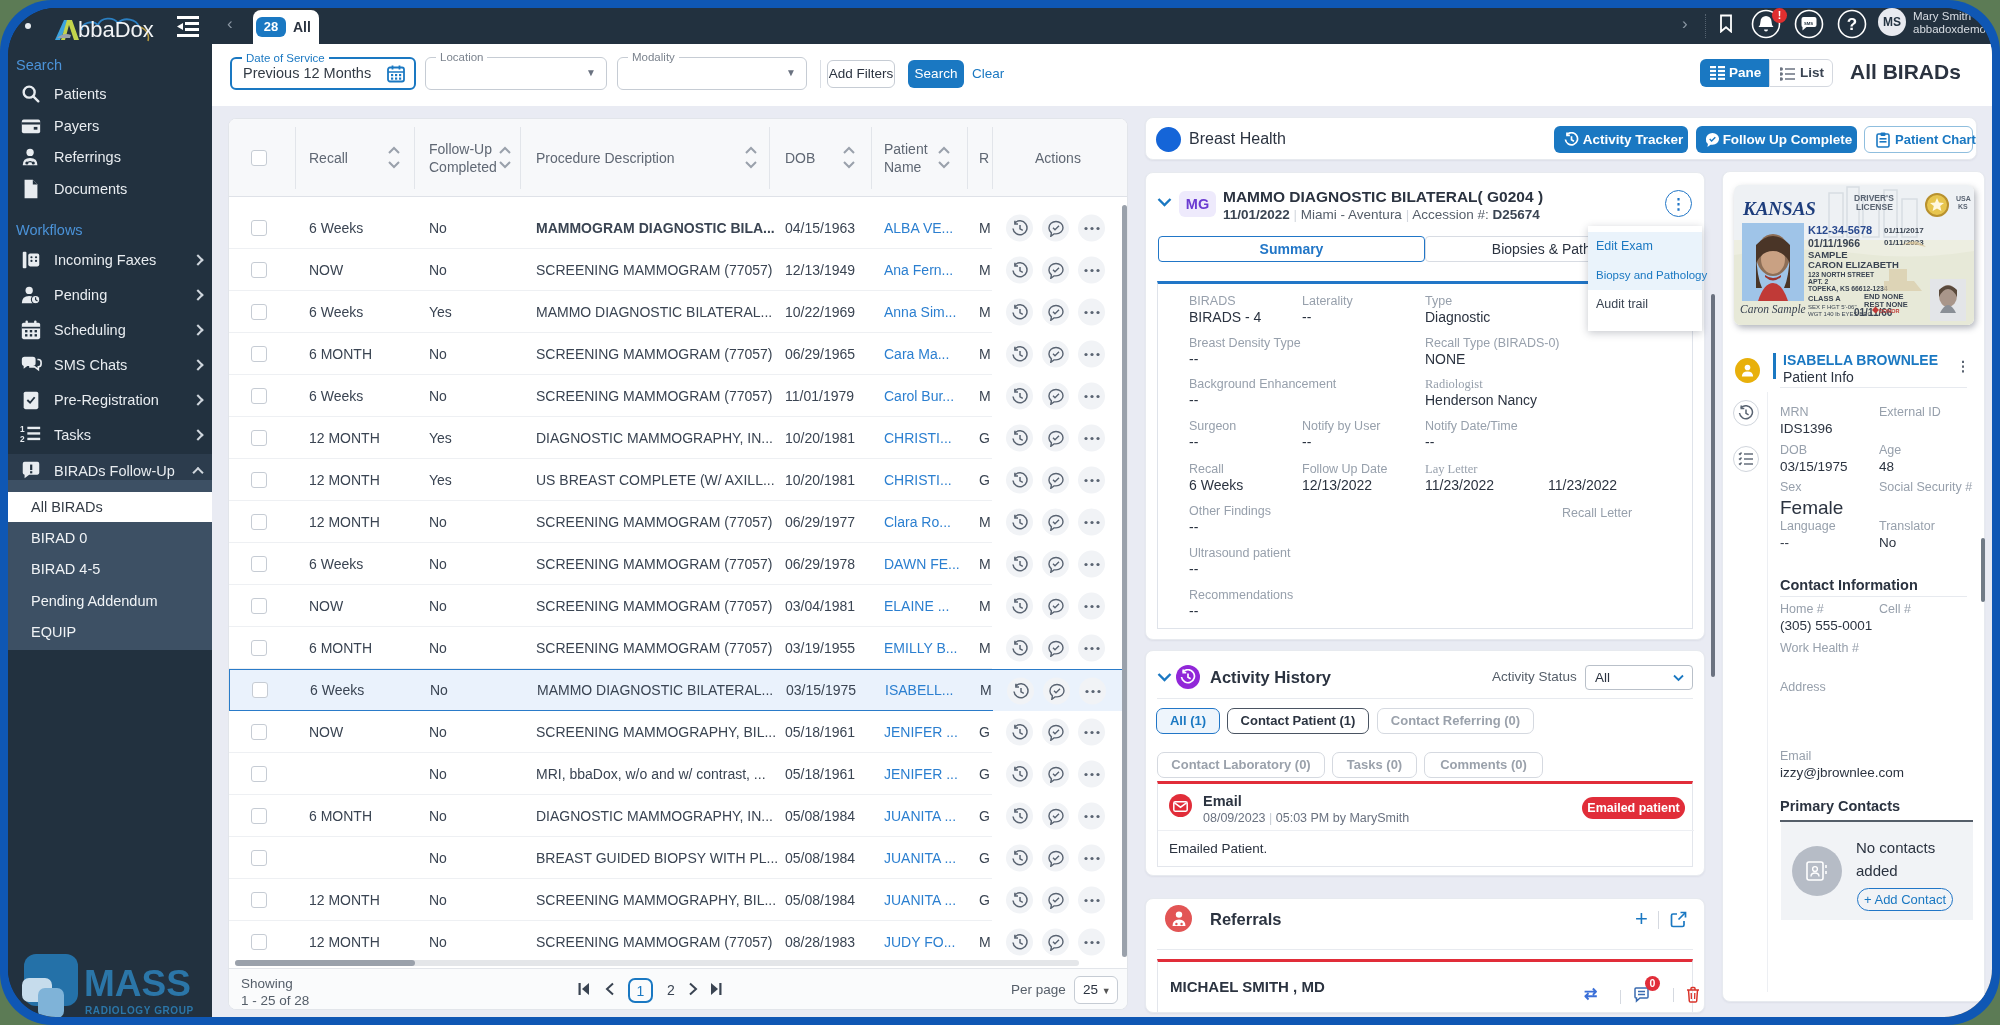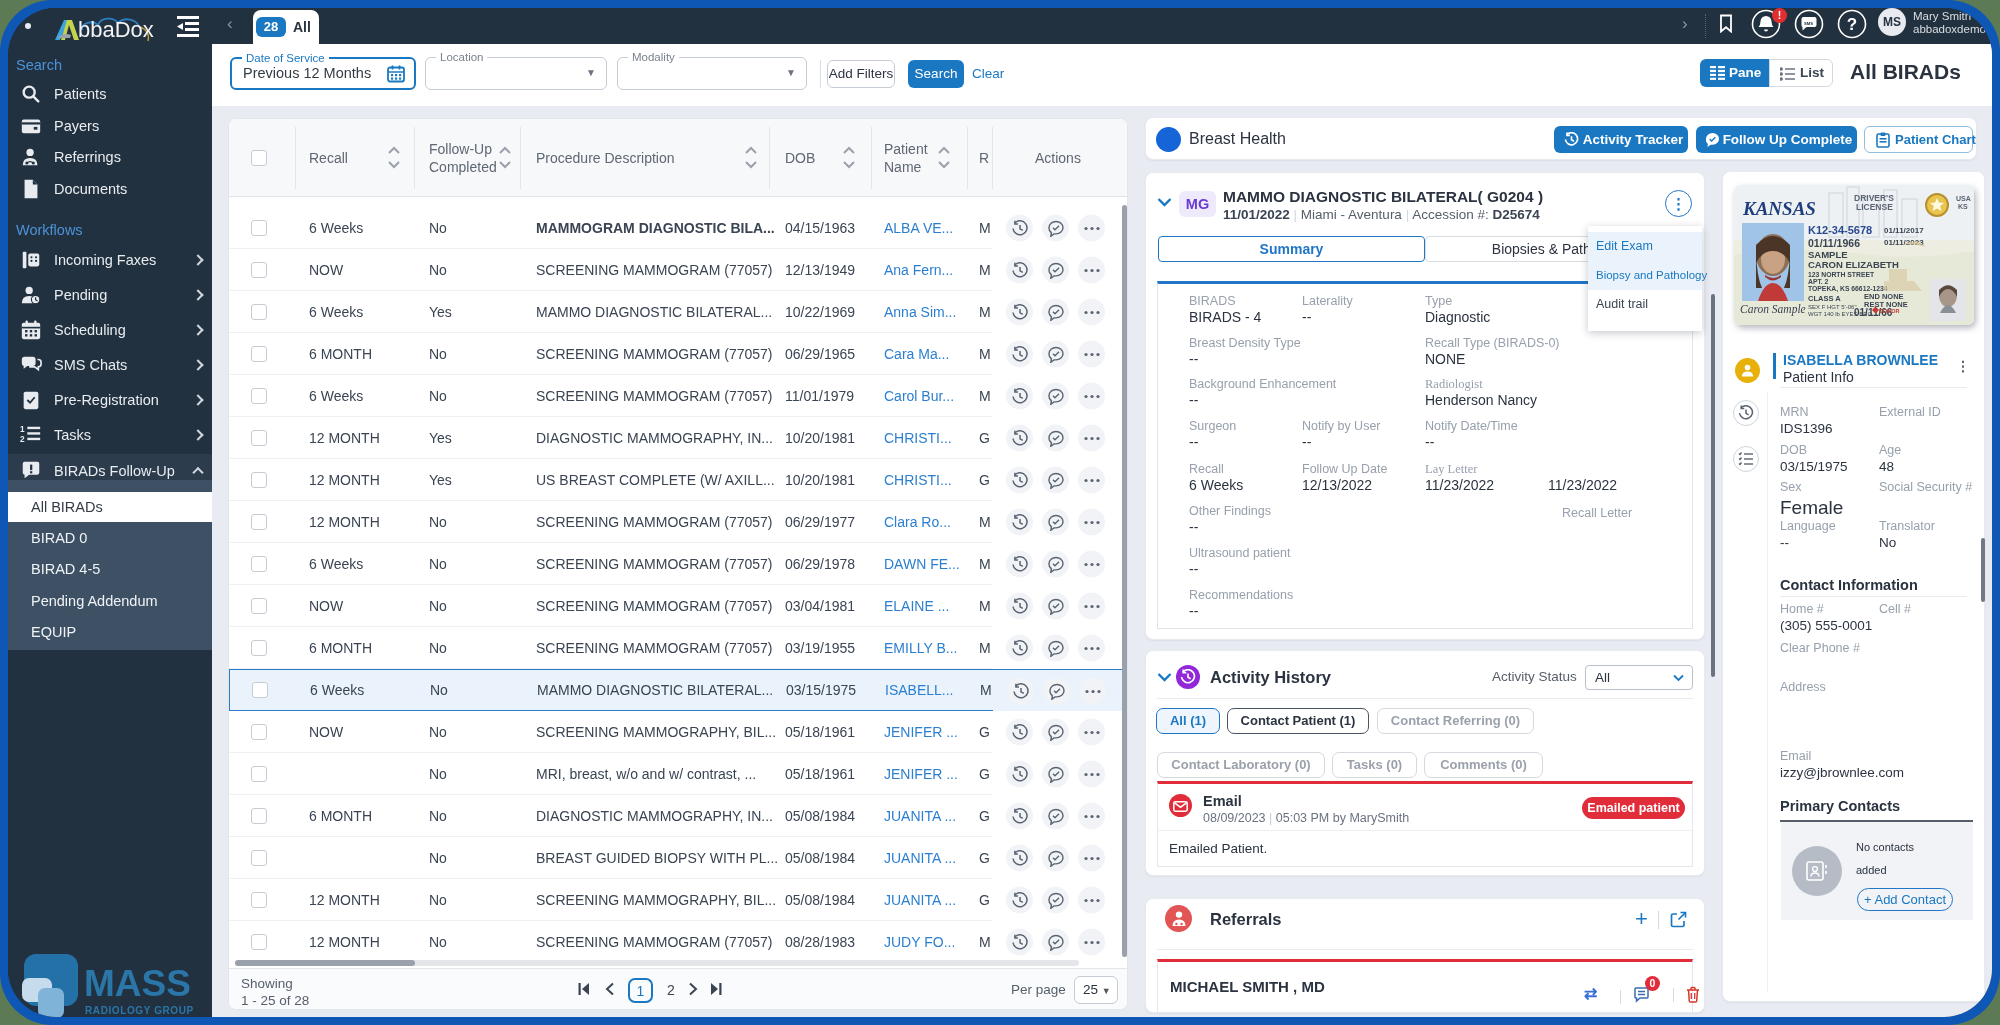--- a/index.html
+++ b/index.html
@@ -743,21 +743,21 @@
                   <circle cx="8" cy="2" r="1.6" fill="#5a6472"></circle>
                   <circle cx="14" cy="2" r="1.6" fill="#5a6472"></circle>
                 </svg>
               </div>
             </div>
       </div>
       <div class="trow" style="top:634px;">
         <span class="cb"></span>
         <span style="left:80px;"></span>
             <span style="left:200px;">No</span>
-            <span style="left:307px;">MRI, breast, w/o and w/ contrast, ...</span>
+            <span style="left:307px;">MRI, bbaDox, w/o and w/ contrast, ...</span>
             <span style="left:556px;">05/18/1961</span>
             <span class="pname" style="left:655px;">JENIFER ...</span>
             <span style="left:750px;">G</span>
         <div class="acell">
               <div class="acirc" style="left:14px;">
                 <svg width="17" height="17" viewBox="0 0 17 17">
                   <path d="M3.2 3.2 A7 7 0 1 1 1.5 8.5" fill="none" stroke="#5a6472" stroke-width="1.5"></path>
                   <polyline points="3.4,0.8 3.4,3.9 6.5,3.9" fill="none" stroke="#5a6472" stroke-width="1.5"></polyline>
                   <polyline points="8.5,5 8.5,8.8 11.3,10.4" fill="none" stroke="#5a6472" stroke-width="1.5"></polyline>
                 </svg>
@@ -1169,35 +1169,35 @@
       <div class="lab" style="left:156px;top:308px;">Social Security #</div>
       <div class="lab" style="left:57px;top:347px;">Language</div>
         <div class="val" style="left:57px;top:363px;font-size:13.5px;">--</div>
       <div class="lab" style="left:156px;top:347px;">Translator</div>
         <div class="val" style="left:156px;top:363px;font-size:13.5px;">No</div>
       <div style="position:absolute;left:57px;top:405px;font-size:14.5px;font-weight:bold;color:#2b3340;">Contact Information</div>
       <div style="position:absolute;left:57px;top:424px;width:187px;height:1px;background:#e7eaef;"></div>
       <div class="lab" style="left:57px;top:430px;">Home #</div>
         <div class="val" style="left:57px;top:446px;font-size:13.5px;">(305) 555-0001</div>
       <div class="lab" style="left:156px;top:430px;">Cell #</div>
-      <div class="lab" style="left:57px;top:469px;">Clear Phone #</div>
+      <div class="lab" style="left:57px;top:469px;">Work Health #</div>
       <div class="lab" style="left:57px;top:508px;">Address</div>
       <div class="lab" style="left:57px;top:577px;">Email</div>
         <div class="val" style="left:57px;top:593px;font-size:13.5px;">izzy@jbrownlee.com</div>
       <div style="position:absolute;left:57px;top:626px;font-size:14.5px;font-weight:bold;color:#2b3340;">Primary Contacts</div>
       <div style="position:absolute;left:57px;top:648px;width:193px;height:2px;background:#555e69;"></div>
       <div style="position:absolute;left:58px;top:650px;width:192px;height:98px;background:#f1f3f6;">
         <div style="position:absolute;left:11px;top:24px;width:50px;height:50px;border-radius:50%;background:#b6bcc6;"></div>
         <svg style="position:absolute;left:25px;top:39px;" width="22" height="20" viewBox="0 0 22 20">
             <rect x="1" y="1" width="16" height="18" rx="2" fill="none" stroke="#fff" stroke-width="1.6"></rect>
             <circle cx="9" cy="8" r="2.4" fill="none" stroke="#fff" stroke-width="1.4"></circle>
             <path d="M5 15.5 q0-3.5 4-3.5 q4 0 4 3.5" fill="none" stroke="#fff" stroke-width="1.4"></path>
             <line x1="20" y1="4" x2="20" y2="7" stroke="#fff" stroke-width="1.6"></line>
             <line x1="20" y1="10" x2="20" y2="13" stroke="#fff" stroke-width="1.6"></line>
           </svg>
-        <div style="position:absolute;left:75px;top:14px;font-size:11px;color:#2b3340;line-height:23px;">No contacts<br>added</div>
+        <div style="position:absolute;left:75px;top:14px;font-size:15px;color:#2b3340;line-height:23px;">No contacts<br>added</div>
         <div style="position:absolute;left:76px;top:66px;width:96px;height:23px;border:1.5px solid #2176c7;border-radius:14px;color:#1a78c2;font-size:13px;text-align:center;line-height:21px;">+ Add Contact</div>
       </div>
     </div>
 
     <div style="position:absolute;left:1769px;top:494px;width:4px;height:64px;background:#707a86;border-radius:2px;"></div>
   </div>
 </div>
 
 </body></html>

